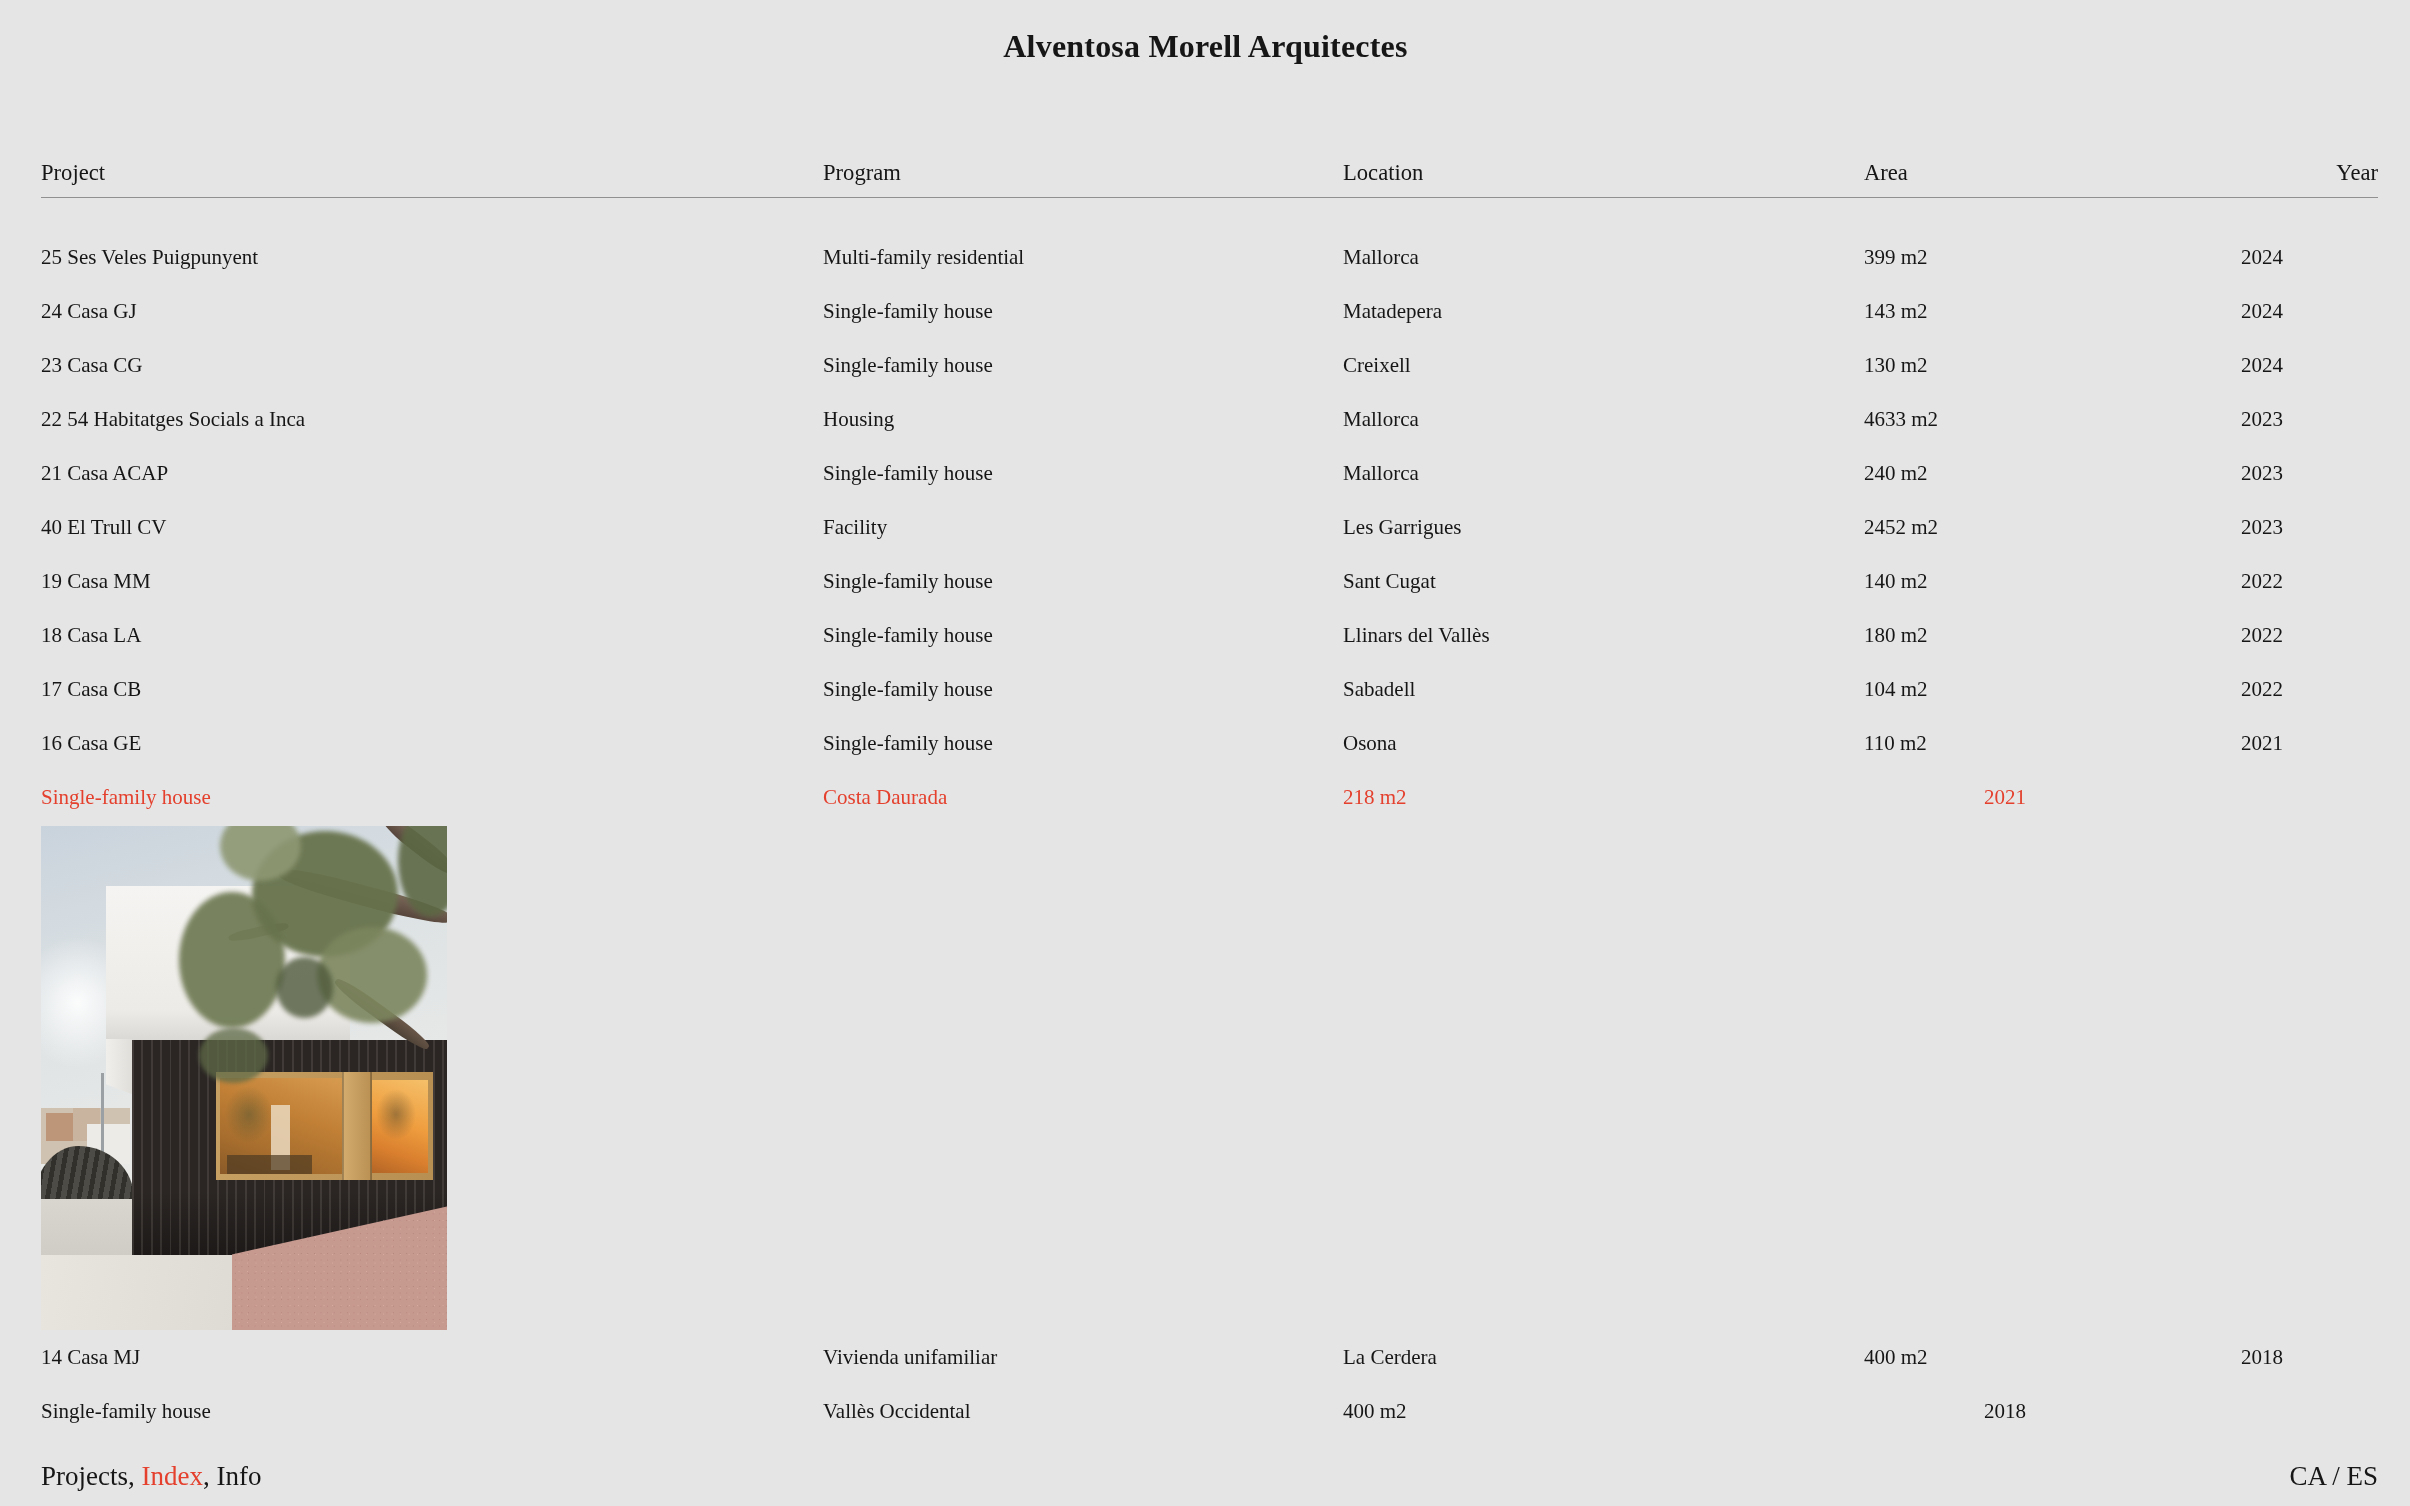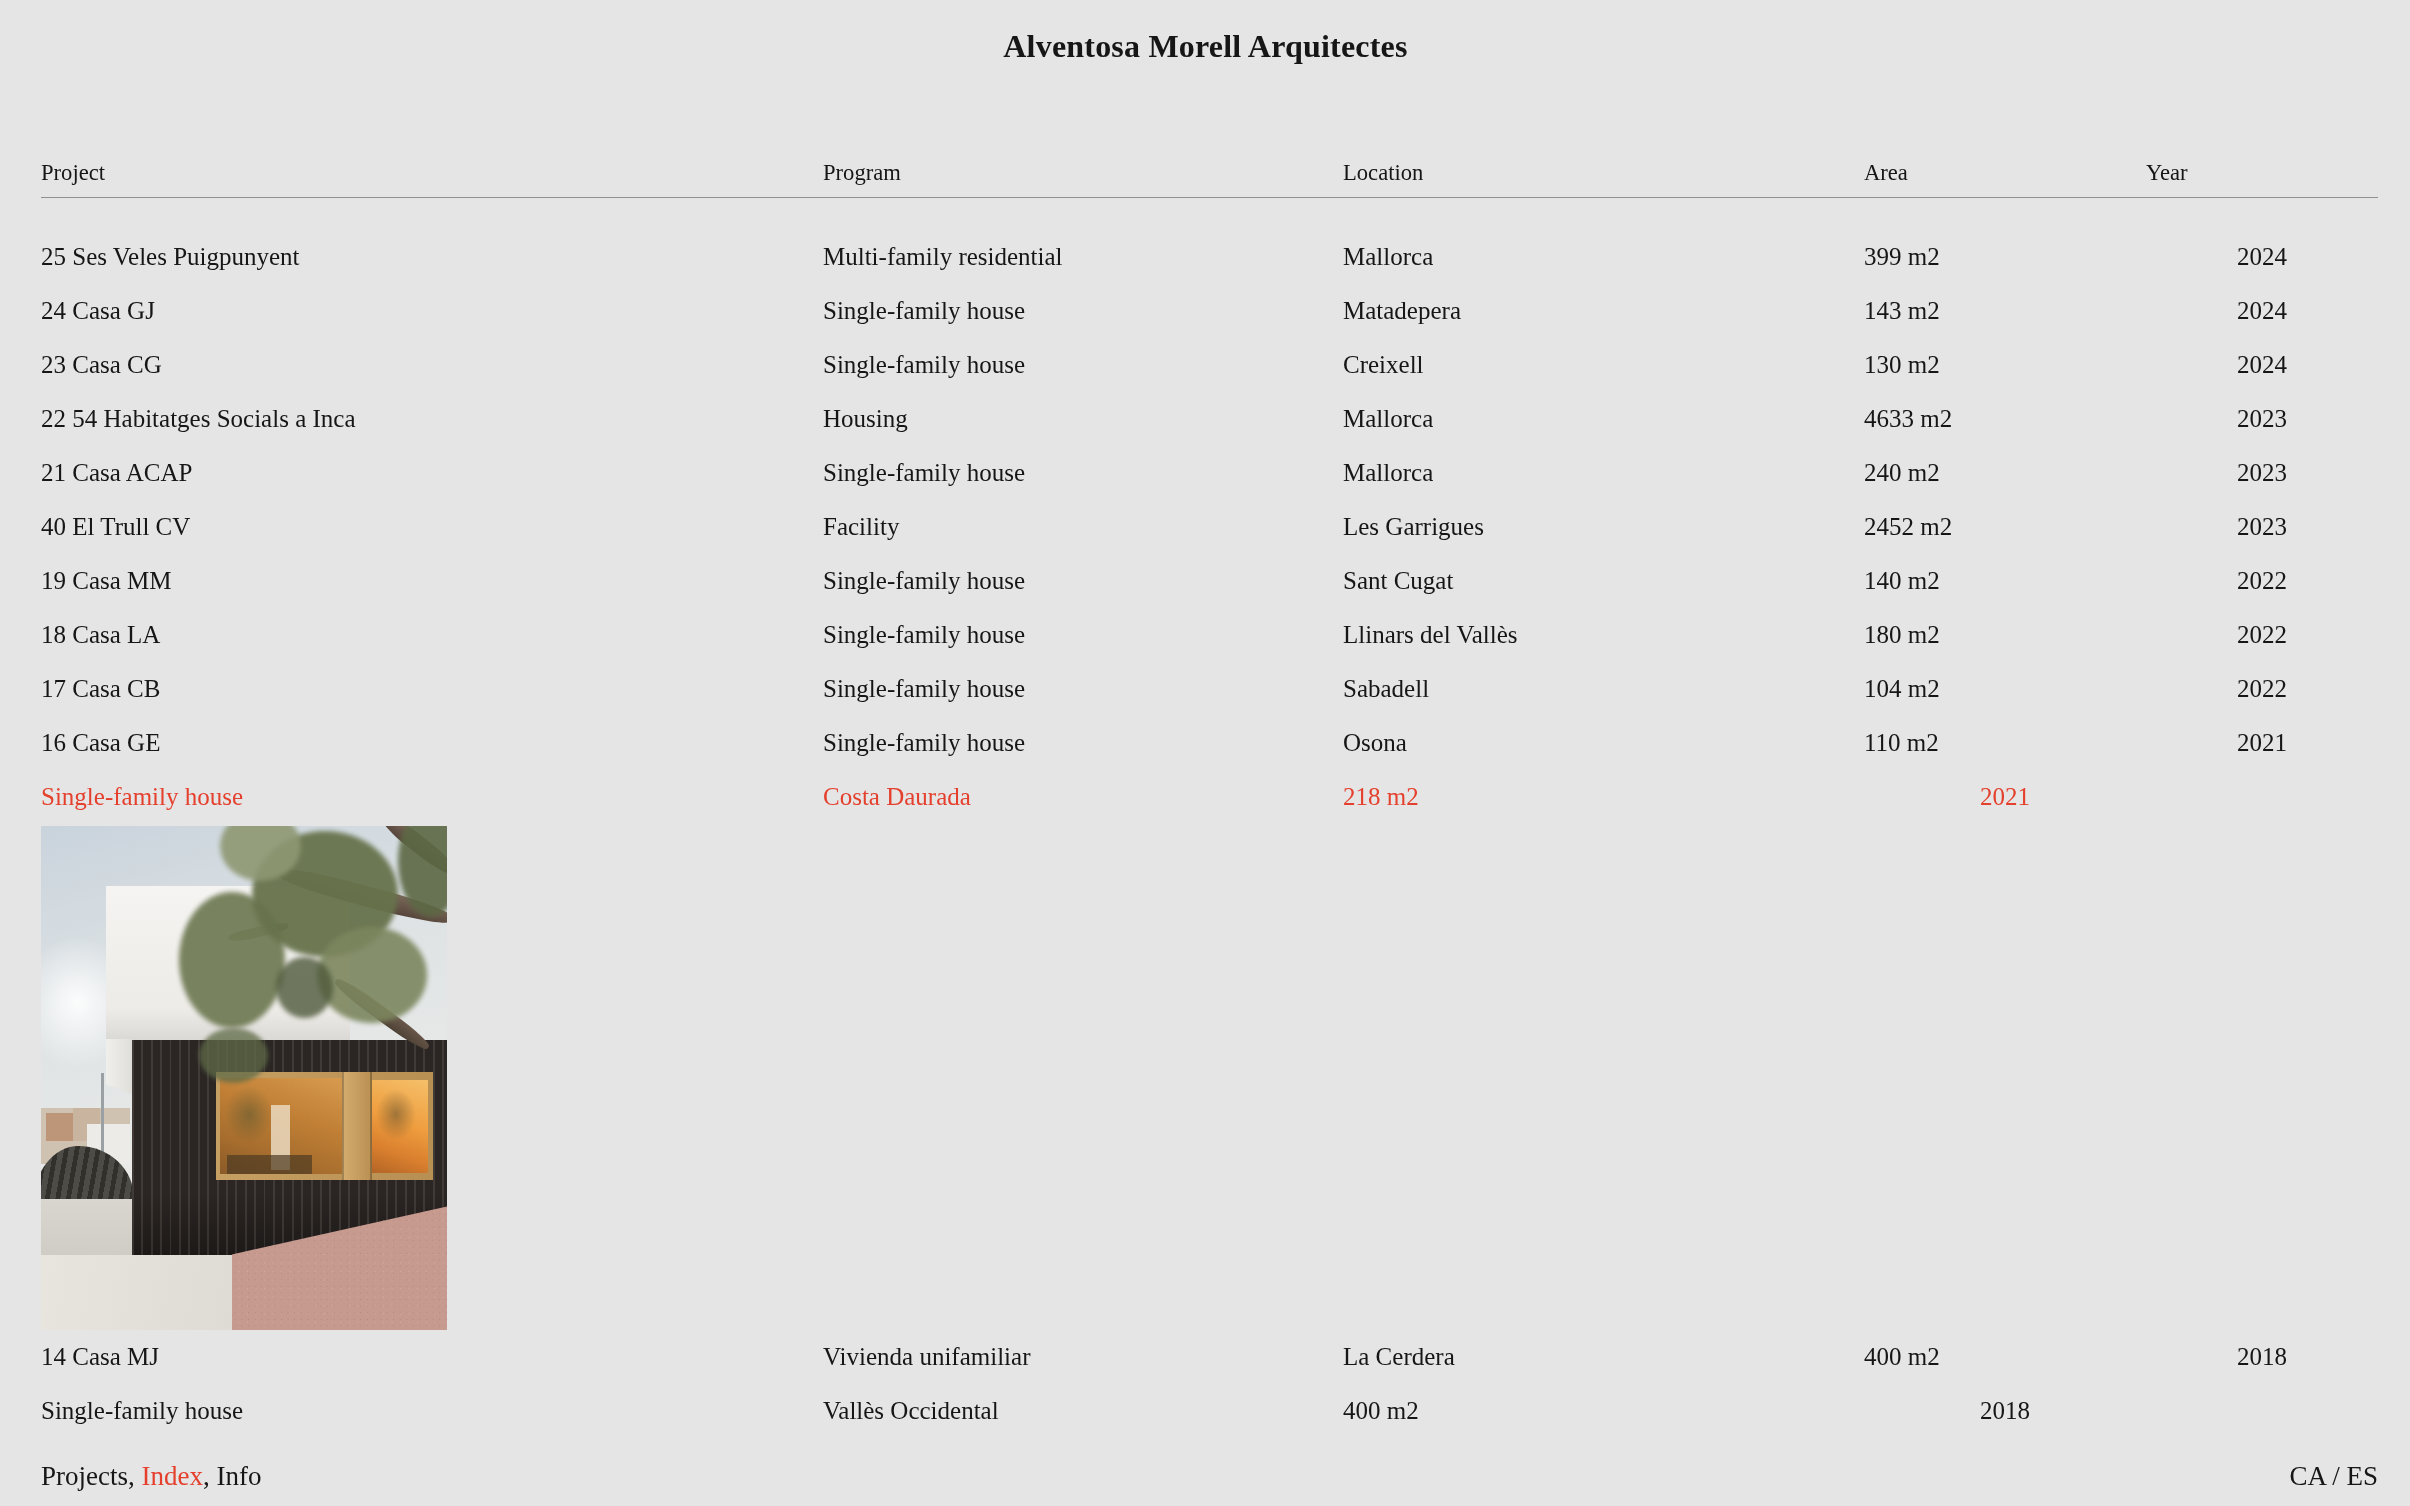--- a/index.html
+++ b/index.html
@@ -17,29 +17,29 @@
     text-align:center;
     font-size:32px;font-weight:700;letter-spacing:0.2px;
   }
   
   .table-header{
     position:absolute;top:160px;left:41px;width:2337px;
     display:grid;grid-template-columns:782px 520px 521px 282px 1fr;
     padding-bottom:11.3px;border-bottom:1.9px solid #909090;
     font-size:22.6px;
   }
-  .table-header .th-year{}
+  .table-header .th-year{text-align:right;}
   .rows{position:absolute;left:41px;width:2337px;}
   #rows-top{top:230px;}
   #rows-bottom{top:1330px;}
   .row{
     height:54px;
     display:grid;grid-template-columns:782px 520px 521px 282px 1fr;
     align-items:center;
-    font-size:25px;
+    font-size:21px;
     cursor:pointer;
   }
   .row .cell-year{text-align:center;}
   .row.highlighted{color:var(--accent,#e4402d);}
   
   .footer{
     position:absolute;top:1461px;left:41px;width:2337px;
     display:flex;justify-content:space-between;align-items:baseline;
     font-size:27px;
   }

